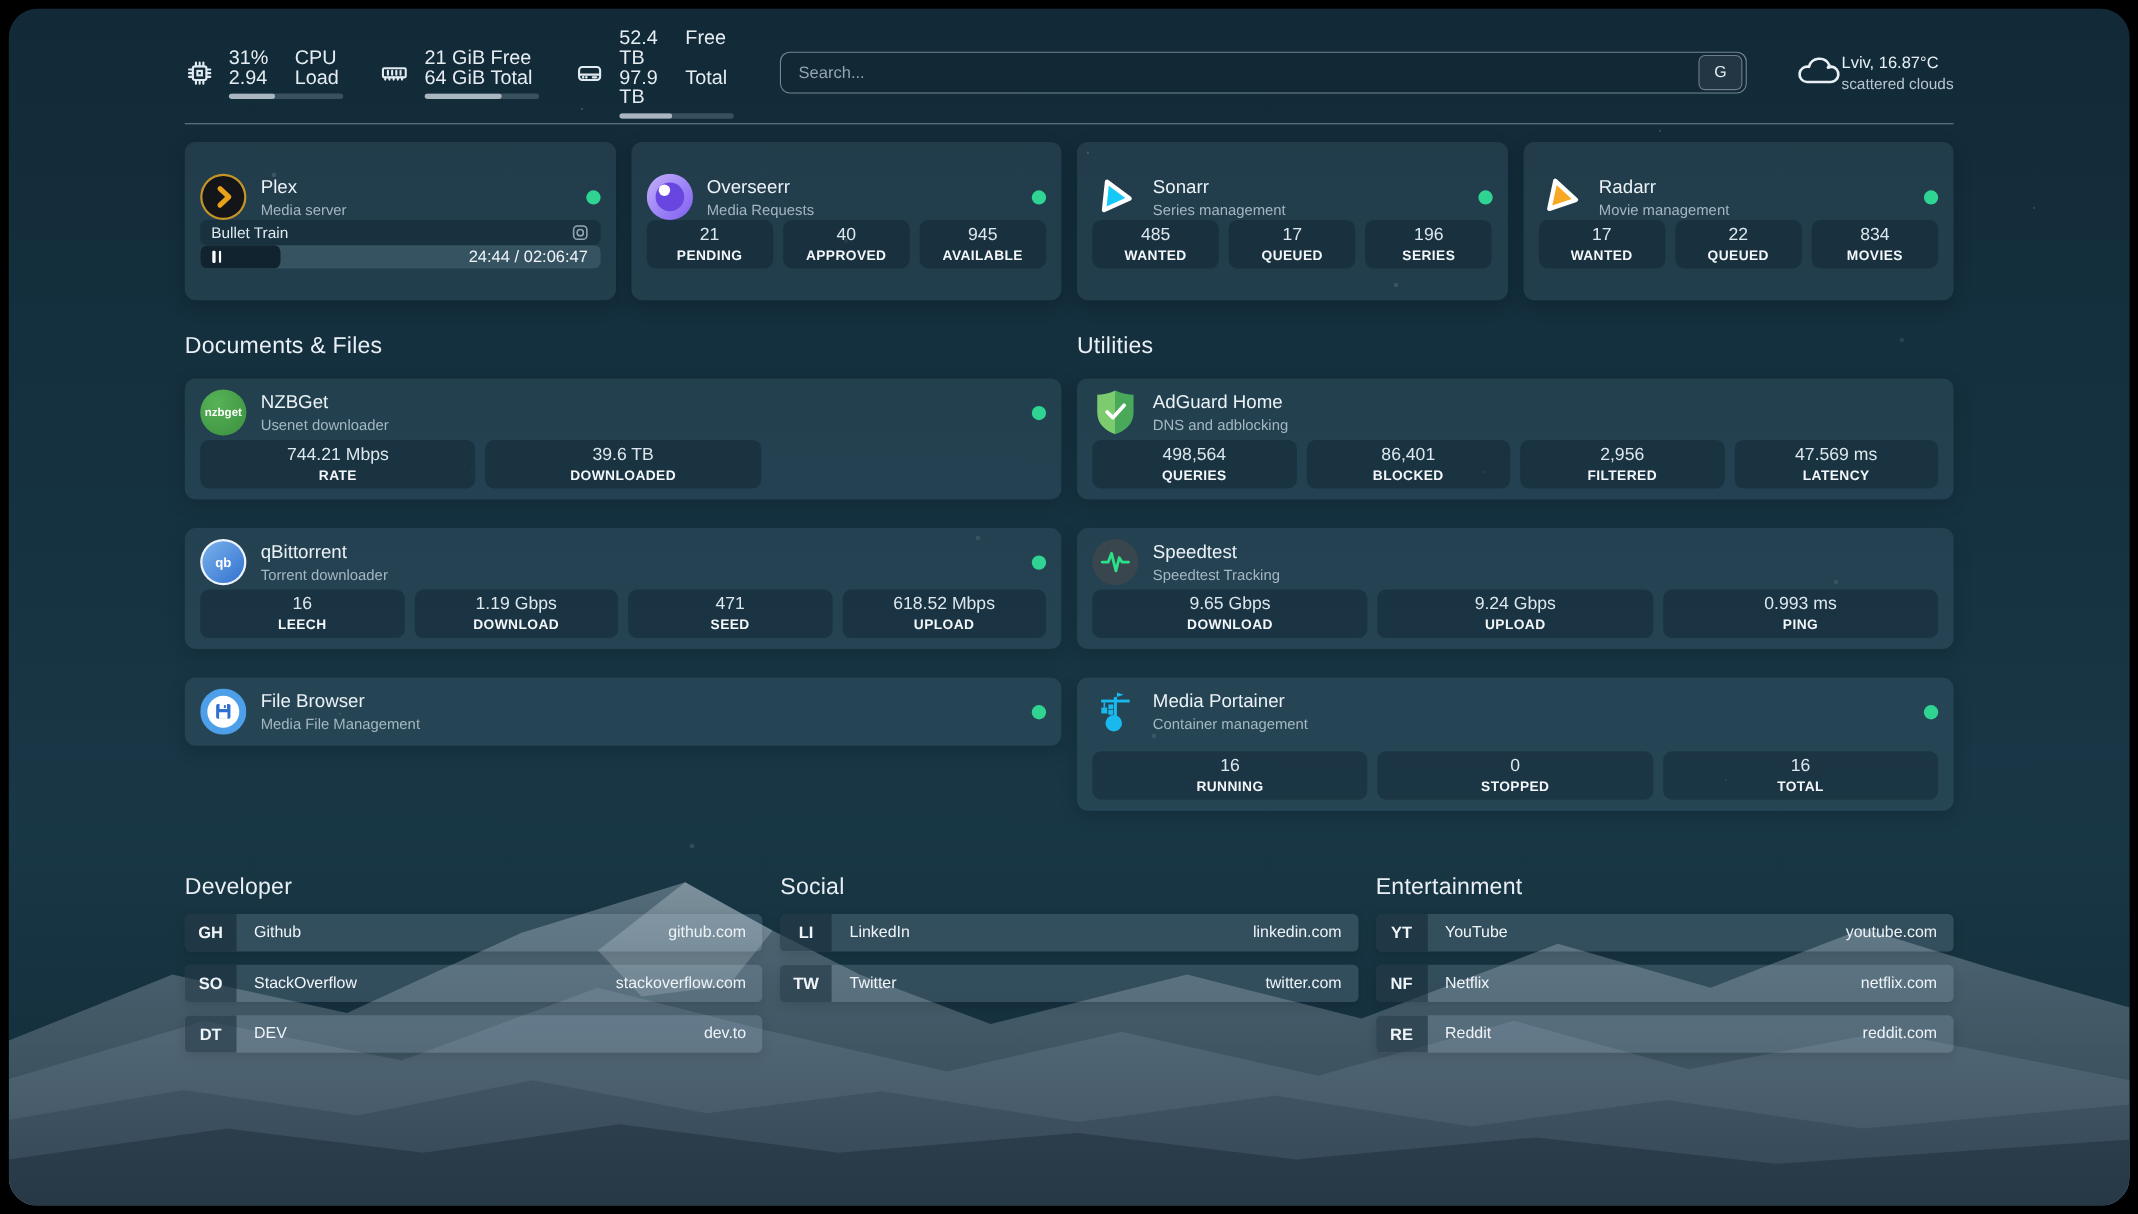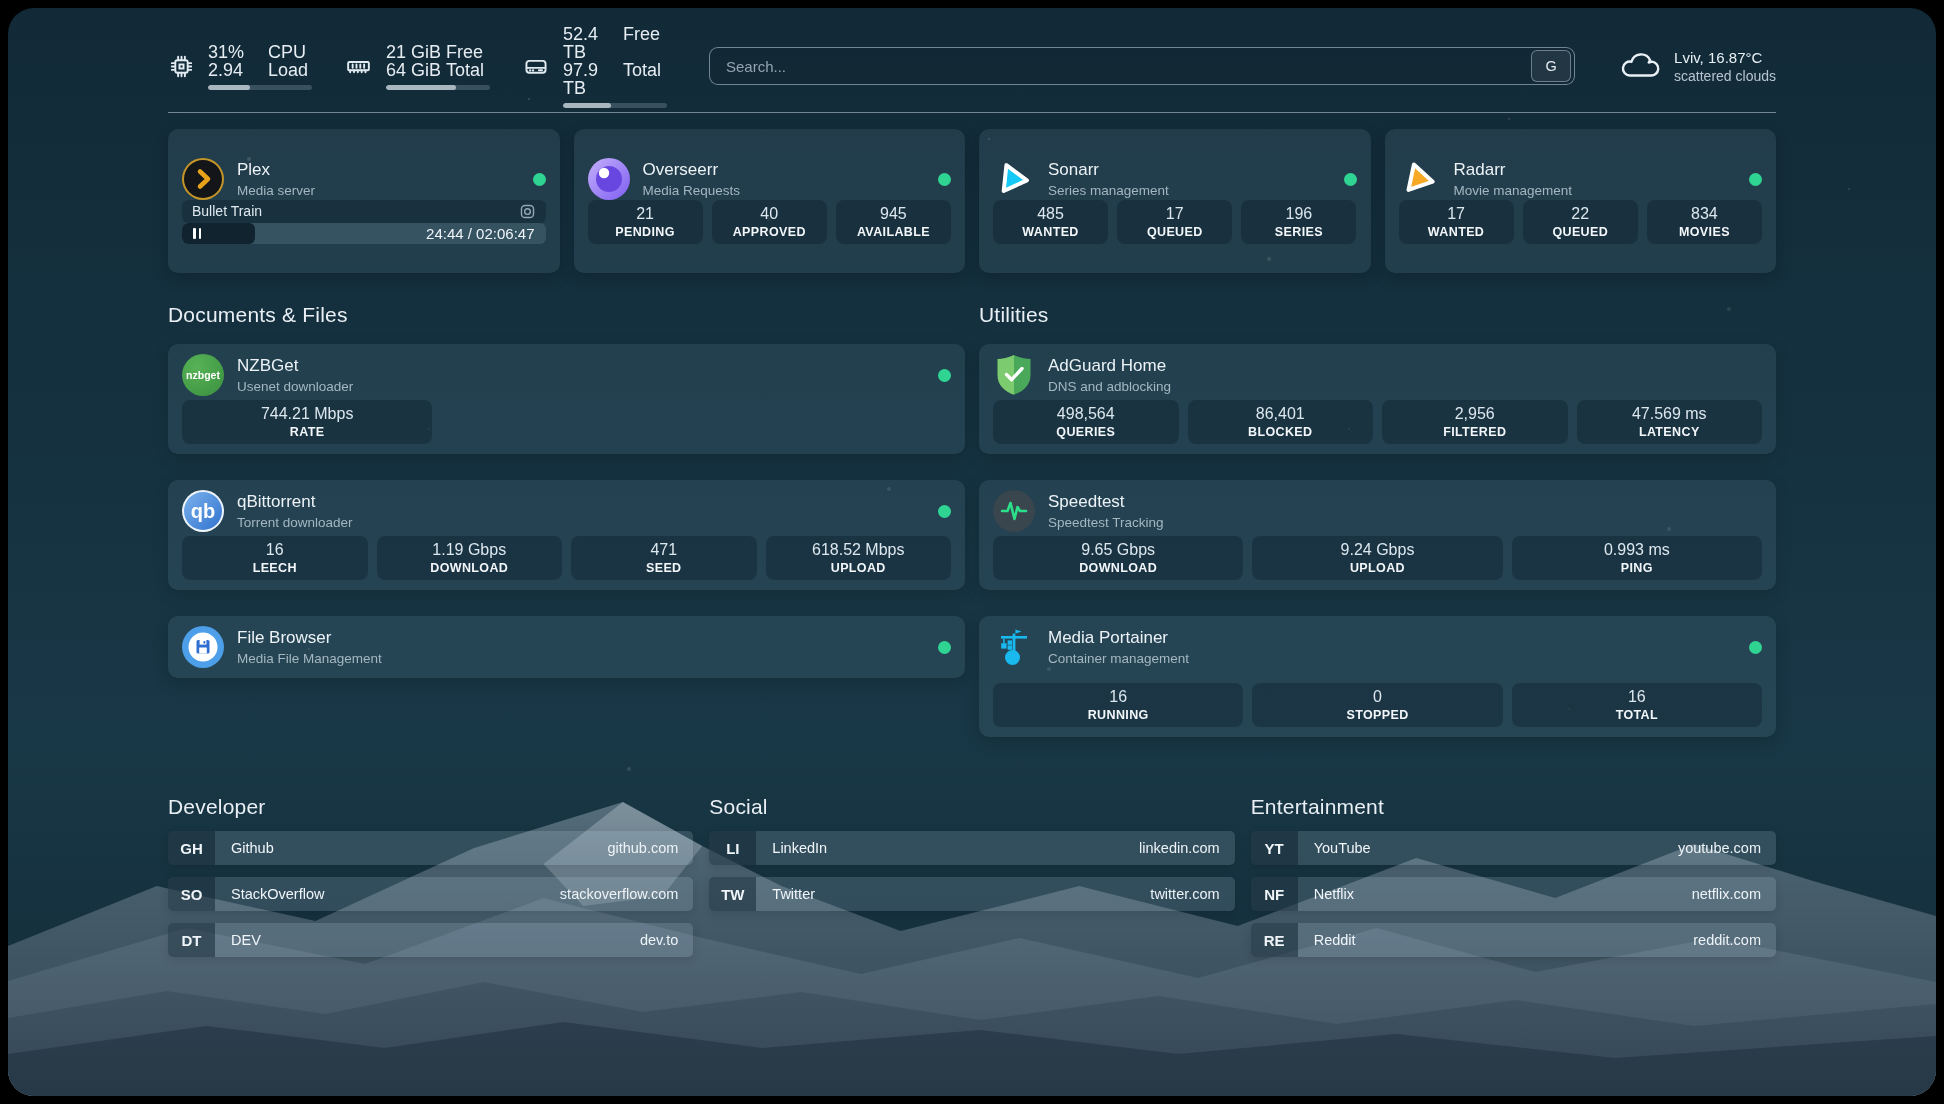--- a/index.html
+++ b/index.html
@@ -45,21 +45,21 @@
   
   .search{flex:1;display:flex;align-items:center;margin:0 42px;height:38px;
     border:1.5px solid rgba(130,152,168,.85);border-radius:9px;background:rgba(16,34,46,.30);box-sizing:border-box;}
   .search input{flex:1;background:transparent;border:none;outline:none;color:#dfe9ef;font-size:15px;
     padding:0 16px;font-family:inherit;}
   .search input::placeholder{color:#93a5b1;}
   .gbtn{width:38px;height:30px;margin-right:3px;border-radius:6px;flex:none;cursor:pointer;
     background:rgba(255,255,255,.07);border:1px solid rgba(165,185,200,.55);
     color:#e6edf2;display:flex;align-items:center;justify-content:center;font-size:14.5px;}
   
-  .weather{display:flex;align-items:center;gap:13px;flex:none;}
+  .weather{display:flex;align-items:center;flex:none;}
   .weather .wtxt{display:flex;flex-direction:column;}
   .wline1{font-size:15px;color:#e9f0f5;line-height:19px;}
   .wline2{font-size:14px;color:#b7c5cf;line-height:18px;}
   
   .grid4{display:grid;grid-template-columns:repeat(4,1fr);gap:14px;margin-top:16px;}
   .head2{display:grid;grid-template-columns:1fr 1fr;gap:14px;margin-top:30px;}
   .grid2{display:grid;grid-template-columns:1fr 1fr;gap:14px;margin-top:17px;align-items:start;}
   .vstack{display:flex;flex-direction:column;gap:26px;}
   .grid3{display:grid;grid-template-columns:repeat(3,1fr);gap:16px;margin-top:58px;}
   
@@ -90,21 +90,21 @@
     display:flex;align-items:center;overflow:hidden;}
   .pfill{position:absolute;left:0;top:0;bottom:0;background:rgba(9,24,35,.82);border-radius:6px;
     display:flex;align-items:center;padding-left:11px;box-sizing:border-box;}
   .pauseicon{display:flex;gap:3px;}
   .pauseicon span{display:block;width:2.5px;height:11px;background:#fff;border-radius:1px;}
   .ptime{margin-left:auto;position:relative;font-size:15px;color:#eef4f8;padding-right:11px;}
   
   .plexic{background:#141519;border:2.5px solid rgba(216,163,42,.9);}
   .nzbic{background:radial-gradient(circle at 35% 30%,#57b357,#3b8f3e);color:#fff;font-size:10.5px;font-weight:700;}
   .qbic{background:linear-gradient(135deg,#7ab2ec,#3272cf);border:2px solid rgba(255,255,255,.9);
-    color:#fff;font-size:20px;font-weight:700;}
+    color:#fff;font-size:12px;font-weight:700;}
   .spdic{background:#39464e;}
   
   .links-col{display:flex;flex-direction:column;gap:12px;margin-top:12px;}
   .lrow{display:flex;align-items:center;height:34px;border-radius:5px;background:rgba(187,213,231,.17);
     overflow:hidden;box-shadow:0 3px 10px rgba(0,0,0,.12);cursor:pointer;}
   .labbr{width:47px;height:100%;background:rgba(13,33,46,.5);display:flex;align-items:center;justify-content:center;
     font-weight:700;font-size:15px;color:#eef4f8;flex:none;}
   .lname{margin-left:16px;font-size:14.5px;color:#f0f5f9;}
   .lurl{margin-left:auto;margin-right:15px;font-size:14.5px;color:#edf3f7;}
 </style>
@@ -369,20 +369,24 @@
               <span class="atit">NZBGet</span>
               <span class="asub">Usenet downloader</span>
             </div>
             <span class="dot"></span>
           </div>
           <div class="tiles c3">
             <div class="tile">
                 <span class="tval">744.21 Mbps</span>
                 <span class="tlab">RATE</span>
               </div>
+            <div class="tile">
+                <span class="tval">39.6 TB</span>
+                <span class="tlab">DOWNLOADED</span>
+              </div>
           </div>
         </div>
 
         <div class="card h110">
           <div class="ahead">
             <div class="aicon qbic">
                 <span>qb</span>
               </div>
             <div class="atxt">
               <span class="atit">qBittorrent</span>

